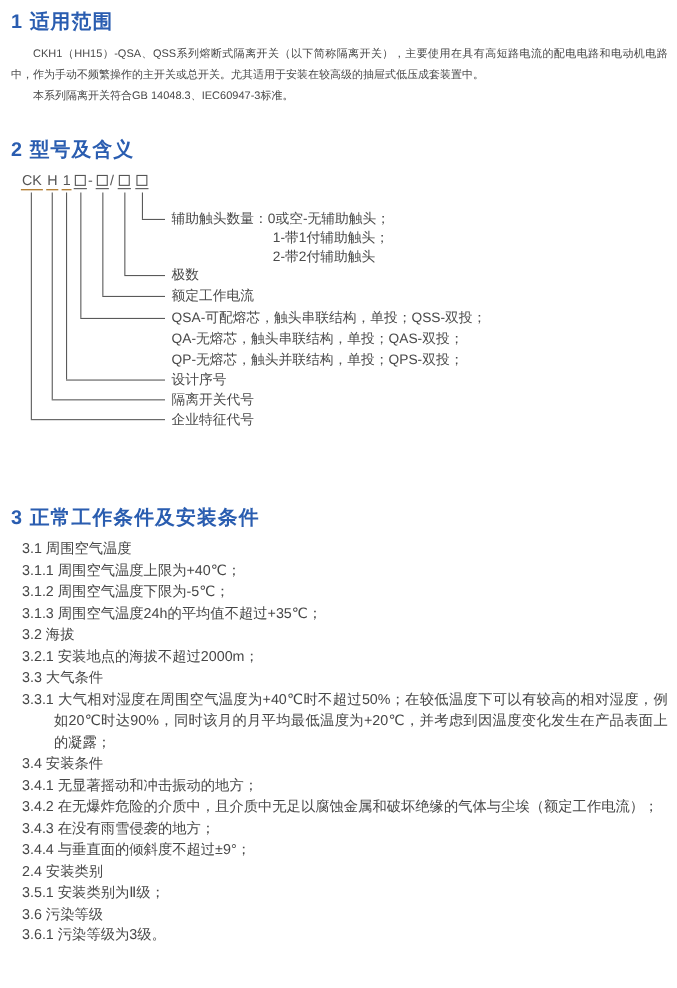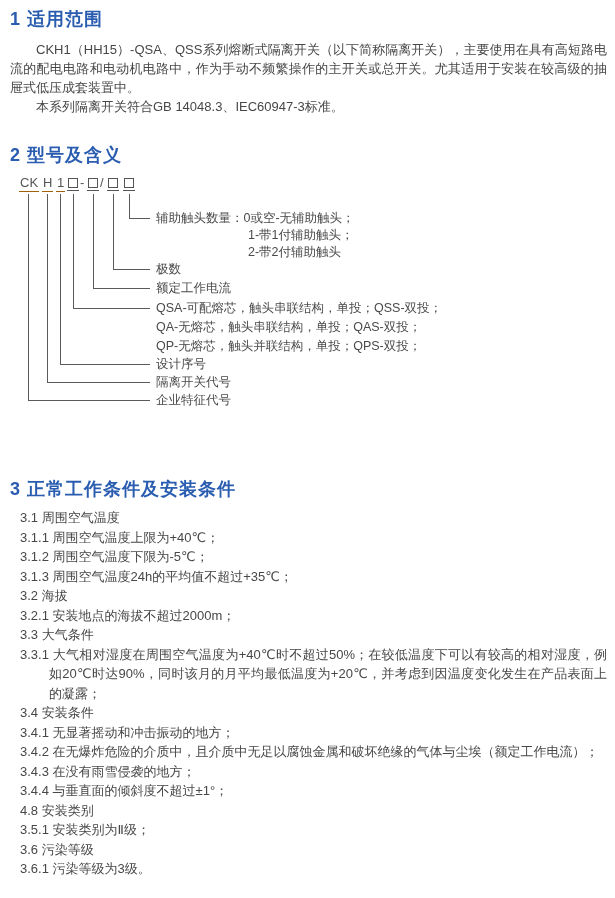--- a/index.html
+++ b/index.html
@@ -20,21 +20,21 @@
     letter-spacing: 1px;
     margin-left: 10px;
     line-height: 22px;
   }
   .h1 { margin-top: 8px; }
   .h2 { margin-top: 28px; }
   .h3 { margin-top: 66px; }
   .body-para {
     width: 597px;
     margin: 0 8px 0 10px;
-    font-size: 13px;
+    font-size: 10px;
     line-height: 19px;
     text-indent: 2em;
     text-align: justify;
   }
   .p1 { margin-top: 10px; }
   
   .diagram {
     position: relative;
     height: 238px;
     margin-top: 8px;
@@ -166,20 +166,20 @@
     <div class="cond-item">3.1.2 周围空气温度下限为-5℃；</div>
     <div class="cond-item">3.1.3 周围空气温度24h的平均值不超过+35℃；</div>
     <div class="cond-item">3.2 海拔</div>
     <div class="cond-item">3.2.1 安装地点的海拔不超过2000m；</div>
     <div class="cond-item">3.3 大气条件</div>
     <div class="cond-item">3.3.1 大气相对湿度在周围空气温度为+40℃时不超过50%；在较低温度下可以有较高的相对湿度，例如20℃时达90%，同时该月的月平均最低温度为+20℃，并考虑到因温度变化发生在产品表面上的凝露；</div>
     <div class="cond-item">3.4 安装条件</div>
     <div class="cond-item">3.4.1 无显著摇动和冲击振动的地方；</div>
     <div class="cond-item">3.4.2 在无爆炸危险的介质中，且介质中无足以腐蚀金属和破坏绝缘的气体与尘埃（额定工作电流）；</div>
     <div class="cond-item">3.4.3 在没有雨雪侵袭的地方；</div>
-    <div class="cond-item">3.4.4 与垂直面的倾斜度不超过±1°；</div>
-    <div class="cond-item">4.8 安装类别</div>
+    <div class="cond-item">3.4.4 与垂直面的倾斜度不超过±9°；</div>
+    <div class="cond-item">2.4 安装类别</div>
     <div class="cond-item">3.5.1 安装类别为Ⅱ级；</div>
     <div class="cond-item">3.6 污染等级</div>
     <div class="cond-item">3.6.1 污染等级为3级。</div>
   </div>
 
 </div>
 
 </body></html>

